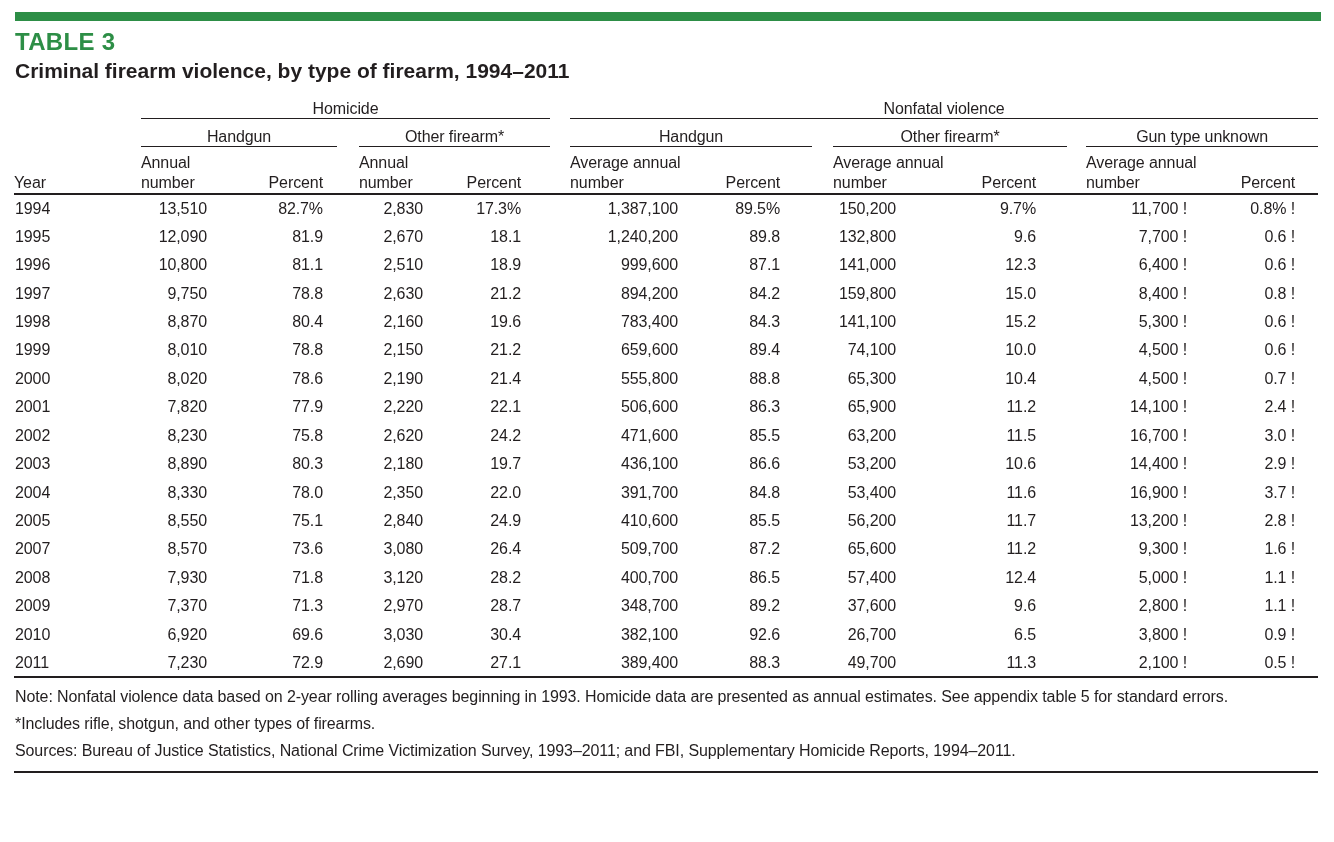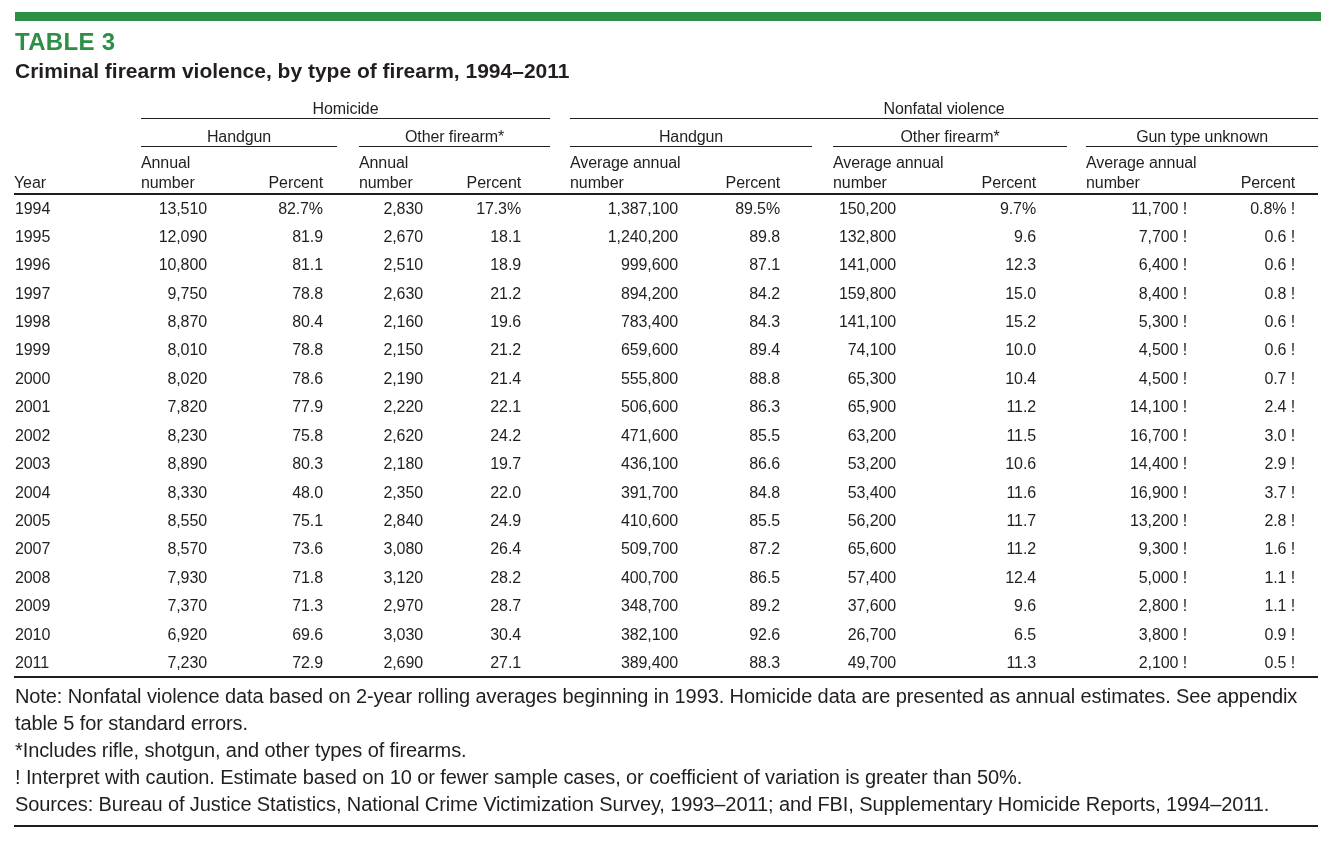--- a/index.html
+++ b/index.html
@@ -51,21 +51,21 @@
   #tbl tr.cols th:nth-child(6),  #tbl tbody td:nth-child(6)  { padding-right: 29px; }
   #tbl tr.cols th:nth-child(8),  #tbl tbody td:nth-child(8)  { padding-right: 22px; }
   #tbl tr.cols th:nth-child(9),  #tbl tbody td:nth-child(9)  { padding-right: 32px; }
   #tbl tr.cols th:nth-child(11), #tbl tbody td:nth-child(11) { padding-right: 24px; }
   #tbl tr.cols th:nth-child(12), #tbl tbody td:nth-child(12) { padding-right: 31px; }
   #tbl tr.cols th:nth-child(14), #tbl tbody td:nth-child(14) { padding-right: 23px; }
   #tbl tr.cols th:nth-child(15), #tbl tbody td:nth-child(15) { padding-right: 23px; }
 
   .notes {
     width: 1304px; margin-left: 14px; padding: 5px 0 7px 1px;
-    border-bottom: 2px solid var(--ink); font-size: 20px; letter-spacing: -0.1px;
+    border-bottom: 2px solid var(--ink); font-size: 16px; letter-spacing: -0.1px;
   }
   .note { line-height: 27px; }
 </style>
 </head>
 <body>
 
 <div class="green-bar"></div>
 <div class="table-label">TABLE 3</div>
 <div class="table-title">Criminal firearm violence, by type of firearm, 1994–2011</div>
 
@@ -297,21 +297,21 @@
         <td></td>
         <td class="num">53,200</td>
         <td class="pct">10.6</td>
         <td></td>
         <td class="num">14,400 !</td>
         <td class="pct">2.9 !</td>
       </tr>
       <tr>
         <td class="year">2004</td>
         <td class="num">8,330</td>
-        <td class="pct">48.0</td>
+        <td class="pct">78.0</td>
         <td></td>
         <td class="num">2,350</td>
         <td class="pct">22.0</td>
         <td></td>
         <td class="num">391,700</td>
         <td class="pct">84.8</td>
         <td></td>
         <td class="num">53,400</td>
         <td class="pct">11.6</td>
         <td></td>
@@ -419,15 +419,14 @@
         <td></td>
         <td class="num">2,100 !</td>
         <td class="pct">0.5 !</td>
       </tr>
     </tbody>
 </table>
 
 <div class="notes">
   <div class="note">Note: Nonfatal violence data based on 2-year rolling averages beginning in 1993. Homicide data are presented as annual estimates. See appendix table 5 for standard errors.</div>
   <div class="note">*Includes rifle, shotgun, and other types of firearms.</div>
-  <div class="note">! Interpret with caution. Estimate based on 10 or fewer sample cases, or coefficient of variation is greater than 50%.</div>
   <div class="note">Sources: Bureau of Justice Statistics, National Crime Victimization Survey, 1993–2011; and FBI, Supplementary Homicide Reports, 1994–2011.</div>
 </div>
 
 </body></html>

